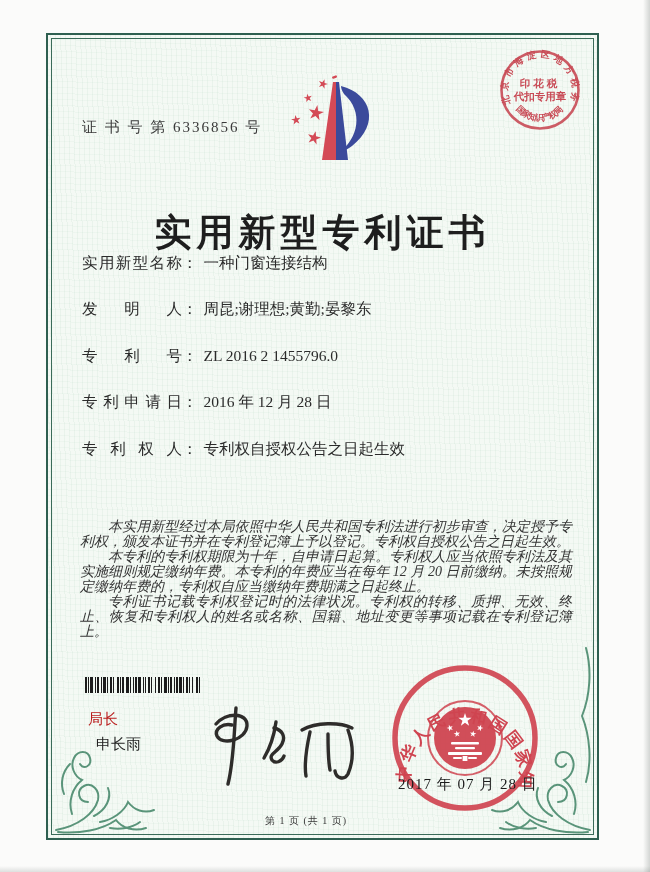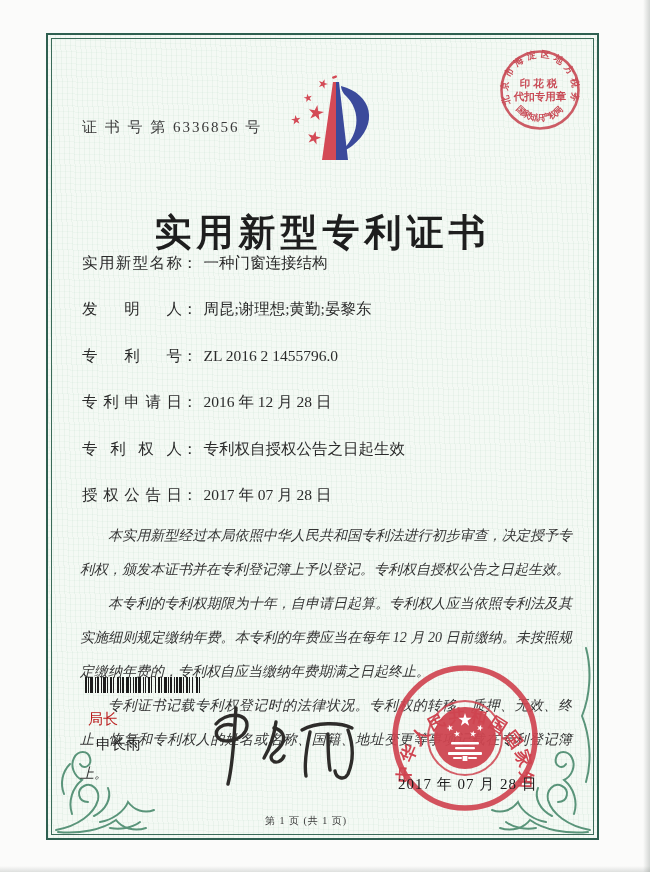--- a/index.html
+++ b/index.html
@@ -49,21 +49,21 @@
   }
 
   .field-row { left:82px; width:500px; font-size:15.5px; color:#2b2b2b; white-space:nowrap; }
   .field-row .lbl { display:inline-block; width:100px; text-align:justify; text-align-last:justify; vertical-align:top; }
   .field-row .colon { display:inline-block; margin-right:6px; }
   .row-0 { top:253px; } .row-1 { top:299px; } .row-2 { top:346px; }
   .row-3 { top:392px; } .row-4 { top:439px; } .row-5 { top:485px; }
 
   .body-text {
     left:80px; top:519px; width:492px;
-    font-size:14px; line-height:34px; text-align:justify;
+    font-size:14px; line-height:15px; text-align:justify;
     font-style:italic; color:#333;
   }
   .body-text p { text-indent:2em; }
 
   .barcode { left:85px; top:677px; width:165px; height:16px; font-size:0; white-space:nowrap; overflow:hidden; }
   .barcode i { display:inline-block; height:16px; background:#1c1c1c; vertical-align:top; }
 
   .sig-title { left:88px; top:710px; font-size:15px; color:#b91c1c;
     font-family:"Liberation Sans","DejaVu Sans",sans-serif; }
   .sig-name  { left:88px; top:735px; font-size:15px; color:#222;
@@ -153,23 +153,20 @@
     <span class="lbl">发明人</span><span class="colon">：</span><span class="val">周昆;谢理想;黄勤;晏黎东</span>
   </div>
   <div class="abs field-row row-2">
     <span class="lbl">专利号</span><span class="colon">：</span><span class="val">ZL 2016 2 1455796.0</span>
   </div>
   <div class="abs field-row row-3">
     <span class="lbl">专利申请日</span><span class="colon">：</span><span class="val">2016 年 12 月 28 日</span>
   </div>
   <div class="abs field-row row-4">
     <span class="lbl">专利权人</span><span class="colon">：</span><span class="val">专利权自授权公告之日起生效</span>
-  </div>
-  <div class="abs field-row row-5">
-    <span class="lbl">授权公告日</span><span class="colon">：</span><span class="val">2017 年 07 月 28 日</span>
   </div>
 
   <div class="abs body-text">
     <p>本实用新型经过本局依照中华人民共和国专利法进行初步审查，决定授予专利权，颁发本证书并在专利登记簿上予以登记。专利权自授权公告之日起生效。</p>
     <p>本专利的专利权期限为十年，自申请日起算。专利权人应当依照专利法及其实施细则规定缴纳年费。本专利的年费应当在每年 12 月 20 日前缴纳。未按照规定缴纳年费的，专利权自应当缴纳年费期满之日起终止。</p>
     <p>专利证书记载专利权登记时的法律状况。专利权的转移、质押、无效、终止、恢复和专利权人的姓名或名称、国籍、地址变更等事项记载在专利登记簿上。</p>
   </div>
 
   <div class="abs barcode" id="barcode"><i style="width:2px;margin-right:1px"></i><i style="width:1px;margin-right:1px"></i><i style="width:3px;margin-right:2px"></i><i style="width:1px;margin-right:1px"></i><i style="width:2px;margin-right:2px"></i><i style="width:1px;margin-right:1px"></i><i style="width:3px;margin-right:1px"></i><i style="width:1px;margin-right:2px"></i><i style="width:2px;margin-right:1px"></i><i style="width:1px;margin-right:3px"></i><i style="width:2px;margin-right:1px"></i><i style="width:1px;margin-right:1px"></i><i style="width:2px;margin-right:2px"></i><i style="width:3px;margin-right:1px"></i><i style="width:1px;margin-right:2px"></i><i style="width:1px;margin-right:1px"></i><i style="width:2px;margin-right:1px"></i><i style="width:3px;margin-right:2px"></i><i style="width:1px;margin-right:1px"></i><i style="width:1px;margin-right:2px"></i><i style="width:2px;margin-right:1px"></i><i style="width:1px;margin-right:3px"></i><i style="width:1px;margin-right:2px"></i><i style="width:2px;margin-right:1px"></i><i style="width:1px;margin-right:2px"></i><i style="width:3px;margin-right:1px"></i><i style="width:1px;margin-right:1px"></i><i style="width:2px;margin-right:2px"></i><i style="width:1px;margin-right:1px"></i><i style="width:2px;margin-right:1px"></i><i style="width:3px;margin-right:1px"></i><i style="width:1px;margin-right:2px"></i><i style="width:2px;margin-right:1px"></i><i style="width:1px;margin-right:2px"></i><i style="width:1px;margin-right:3px"></i><i style="width:2px;margin-right:1px"></i><i style="width:1px;margin-right:2px"></i></div>
 

